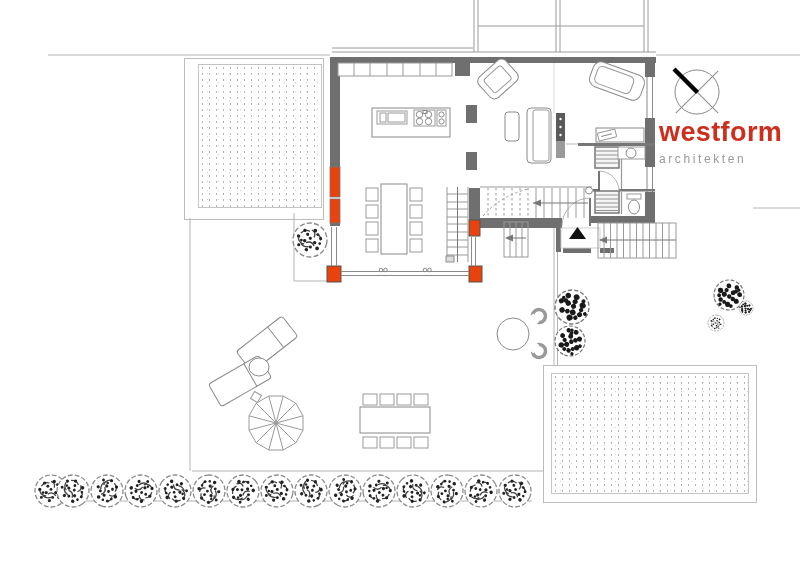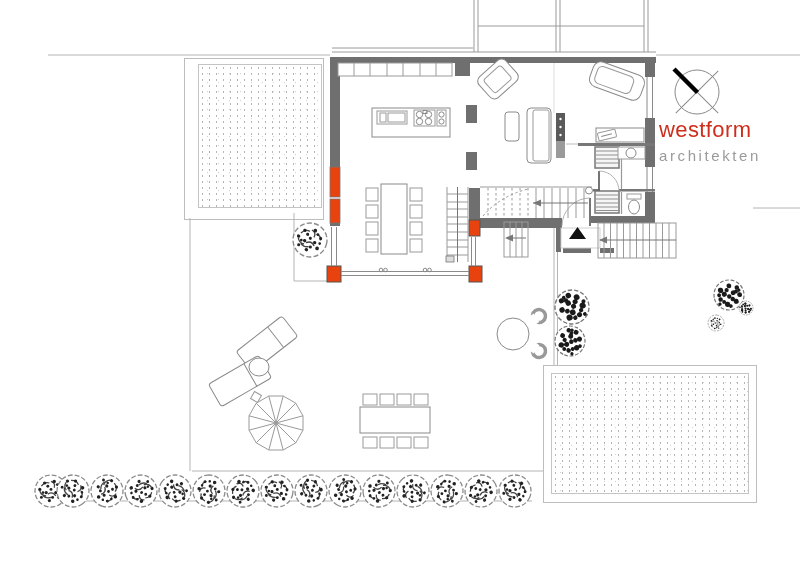--- a/index.html
+++ b/index.html
@@ -30,22 +30,22 @@
   .furn2{stroke:#9a9a9a;stroke-width:1;fill:#fff;}
   .hatchbox{fill:#f5f5f5;stroke:#777;stroke-width:1.5;}
   .hatchline{stroke:#777;stroke-width:0.8;}
   .stair{stroke:#9a9a9a;stroke-width:1;fill:none;}
   .dash{stroke:#9a9a9a;stroke-width:1;fill:none;stroke-dasharray:2.5 2.5;}
   .rail{stroke:#777;stroke-width:1;fill:none;}
   .arrowhead{fill:#777;}
   .doorleaf{stroke:#666;stroke-width:1.8;fill:none;}
   .doorarc{stroke:#aaa;stroke-width:0.9;fill:none;}
   .logo{position:absolute;left:659px;top:119px;}
-  .logo-title{font-size:22px;font-weight:400;color:var(--accent);letter-spacing:0.4px;line-height:1;}
-  .logo-sub{font-size:15px;font-weight:400;color:#9a9a9a;letter-spacing:2.6px;margin-top:7px;line-height:1;}
+  .logo-title{font-size:27px;font-weight:700;color:var(--accent);letter-spacing:0.4px;line-height:1;}
+  .logo-sub{font-size:12px;font-weight:400;color:#9a9a9a;letter-spacing:2.6px;margin-top:7px;line-height:1;}
 </style>
 </head>
 <body>
 
 <div id="canvas">
 
   <div class="abs terrace-outer" style="left:184px;top:58px;width:138px;height:160px;"></div>
   <div class="abs stipple" style="left:198px;top:64px;width:122px;height:142px;"></div>
   <div class="abs terrace-outer" style="left:543px;top:365px;width:212px;height:136px;"></div>
   <div class="abs stipple" style="left:551px;top:373px;width:196px;height:119px;"></div>

